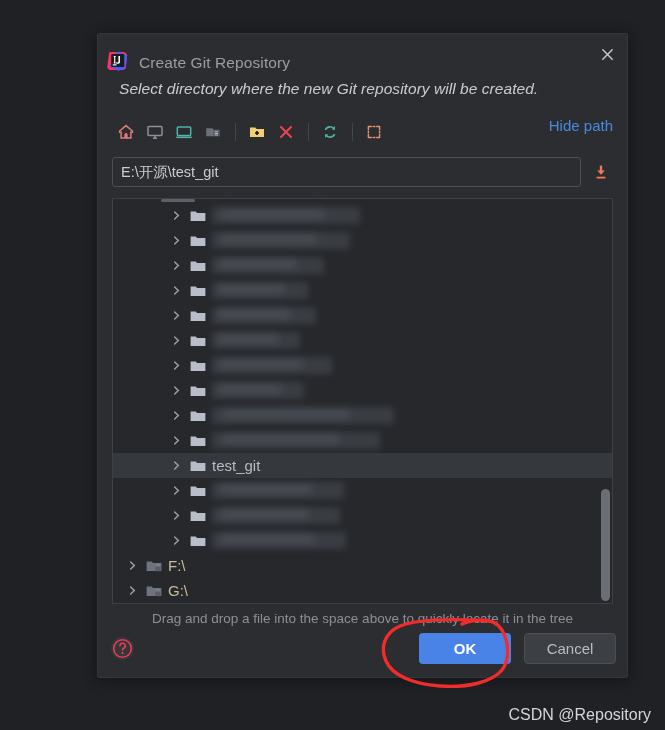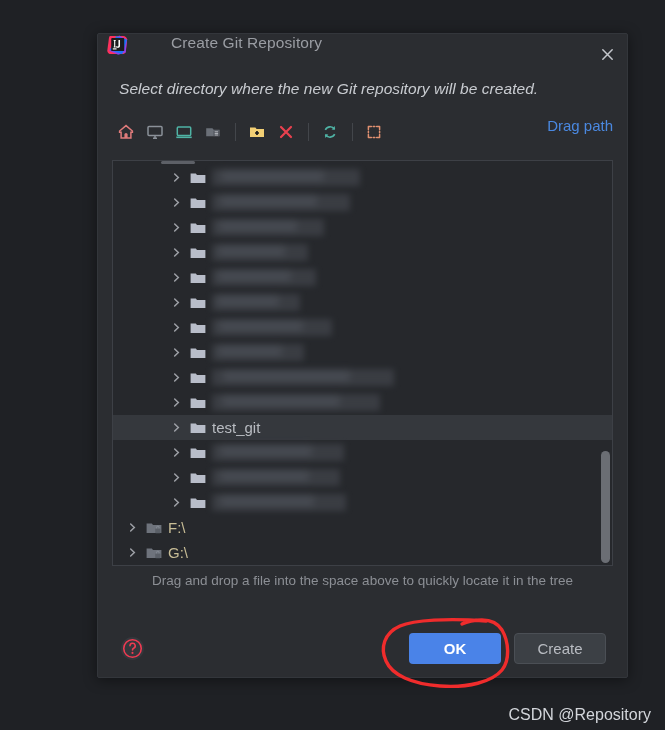--- a/index.html
+++ b/index.html
@@ -25,23 +25,22 @@
     border: 1px solid #33363b;
     border-radius: 2px;
     box-shadow: 0 2px 14px rgba(0,0,0,.45);
   }
 
   
   .titlebar {
     position: relative;
     height: 38px;
     display: flex;
-    align-items: flex-start;
+    align-items: flex-end;
     padding: 0 10px 0 9px;
-    gap: 32px;
   }
   .app-icon { width: 22px; height: 22px; flex: 0 0 22px; margin-right: 10px; }
   .title-text {
     color: #9a9da3;
     font-size: 15.5px;
     letter-spacing: .1px;
     white-space: nowrap;
   }
   .close-btn {
     position: absolute;
@@ -196,21 +195,21 @@
     margin-top: 7px;
   }
 
   
   .footer {
     position: absolute;
     left: 0; right: 0; bottom: 0;
     height: 58px;
     display: flex;
     align-items: center;
-    padding: 0 21px;
+    padding: 0 11px;
     justify-content: space-between;
   }
   .help-btn {
     width: 26px; height: 26px;
     display: flex; align-items: center; justify-content: center;
     cursor: pointer;
   }
   .spacer { flex: 1 1 auto; }
   .btn {
     min-width: 92px;
@@ -340,23 +339,33 @@
 
       <div class="tb-btn">
         <svg viewBox="0 0 18 18" width="18" height="18">
           <path d="M3.4 3.4 h3 M8.2 3.4 h1.6 M11.6 3.4 h3
                    M14.6 3.4 v3 M14.6 8.2 v1.6 M14.6 11.6 v3
                    M14.6 14.6 h-3 M9.8 14.6 h-1.6 M6.4 14.6 h-3
                    M3.4 14.6 v-3 M3.4 9.8 v-1.6 M3.4 6.4 v-3" stroke="#e09070" stroke-width="1.5" fill="none" stroke-linecap="round"></path>
         </svg>
       </div>
 
-      <span class="hide-path">Drag path</span>
+      <span class="hide-path">Hide path</span>
     </div>
 
+    <div class="path-row">
+      <input class="path-input" type="text" readonly="" value="E:\开源\test_git" style="">
+      <span class="dl-btn">
+        <svg viewBox="0 0 18 18" width="18" height="18">
+          <path d="M9 2.6 v6.2" stroke="#f0785a" stroke-width="2.4" fill="none"></path>
+          <path d="M5.2 7.6 L9 11.8 L12.8 7.6 z" fill="#f0785a"></path>
+          <path d="M4.6 14.6 h8.8" stroke="#f0785a" stroke-width="1.8" fill="none"></path>
+        </svg>
+      </span>
+    </div>
 
     <div class="tree-wrap">
       <div class="tree-hscroll-hint"></div>
       <div class="tree" id="tree-body">
           <div class="row indent-child">
             <span class="twisty">
               <svg viewBox="0 0 12 12" width="11" height="11">
                 <path d="M4 2.2 L8 6 L4 9.8" fill="none" stroke="#9ea1a7" stroke-width="1.6" stroke-linecap="round"></path>
               </svg>
             </span>
@@ -544,21 +553,21 @@
       <span class="help-btn">
         <svg viewBox="0 0 24 24" width="25" height="25">
           <circle cx="12" cy="12" r="11" fill="#34373c"></circle>
           <circle cx="12" cy="12" r="8.4" fill="none" stroke="#ef3b52" stroke-width="1.5"></circle>
           <path d="M9.6 9.4 a2.5 2.5 0 1 1 3.5 2.3 c-.8.4-1.1.9-1.1 1.8" fill="none" stroke="#ef3b52" stroke-width="1.5" stroke-linecap="round"></path>
           <circle cx="12" cy="16.2" r="1" fill="#ef3b52"></circle>
         </svg>
       </span>
       <span class="spacer"></span>
       <button class="btn btn-ok">OK</button>
-      <button class="btn btn-cancel">Create</button>
+      <button class="btn btn-cancel">Cancel</button>
     </div>
 
   </div>
 
   <svg class="annot" viewBox="0 0 135 74">
     <path d="M108 5 C70 2 36 4 22 10 C6 17 2 32 8 45 C14 59 34 68 62 70
              C90 72 114 66 124 54 C132 44 131 26 124 14 C119 6 112 4 104 4
              C96 4 88 6 84 8" fill="none" stroke="#f02c2c" stroke-width="3.4" stroke-linecap="round"></path>
   </svg>
 

